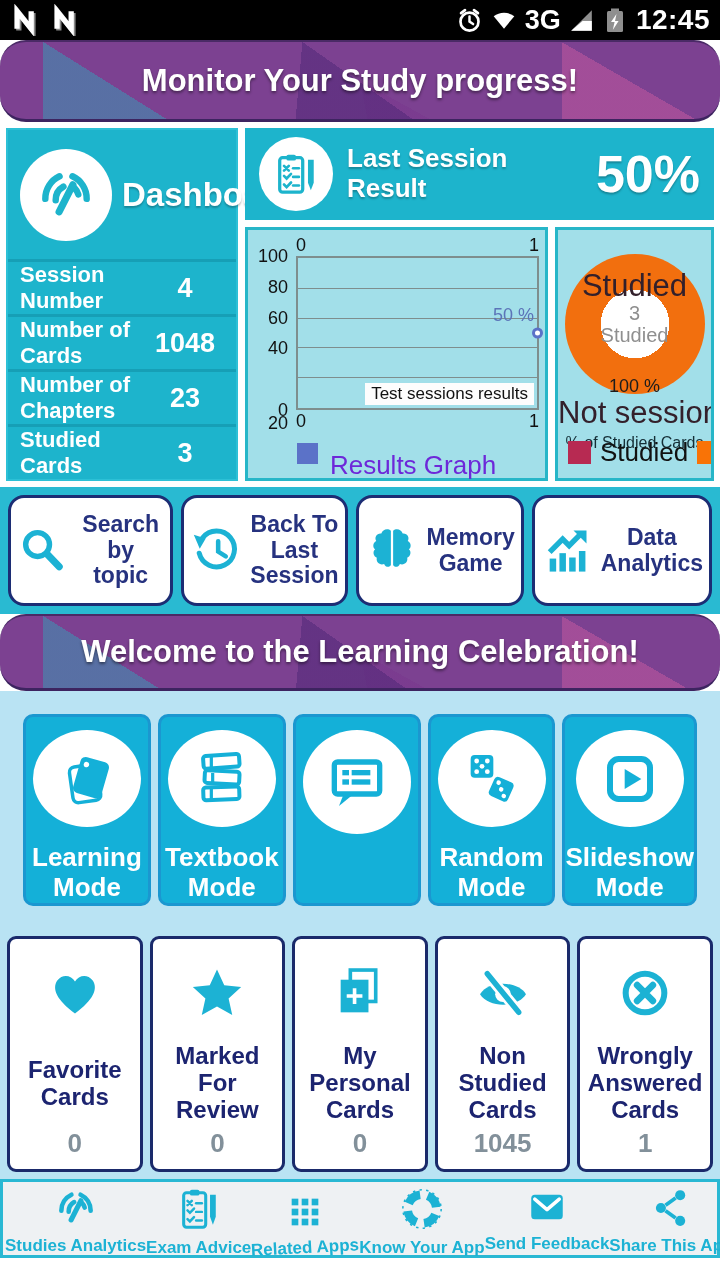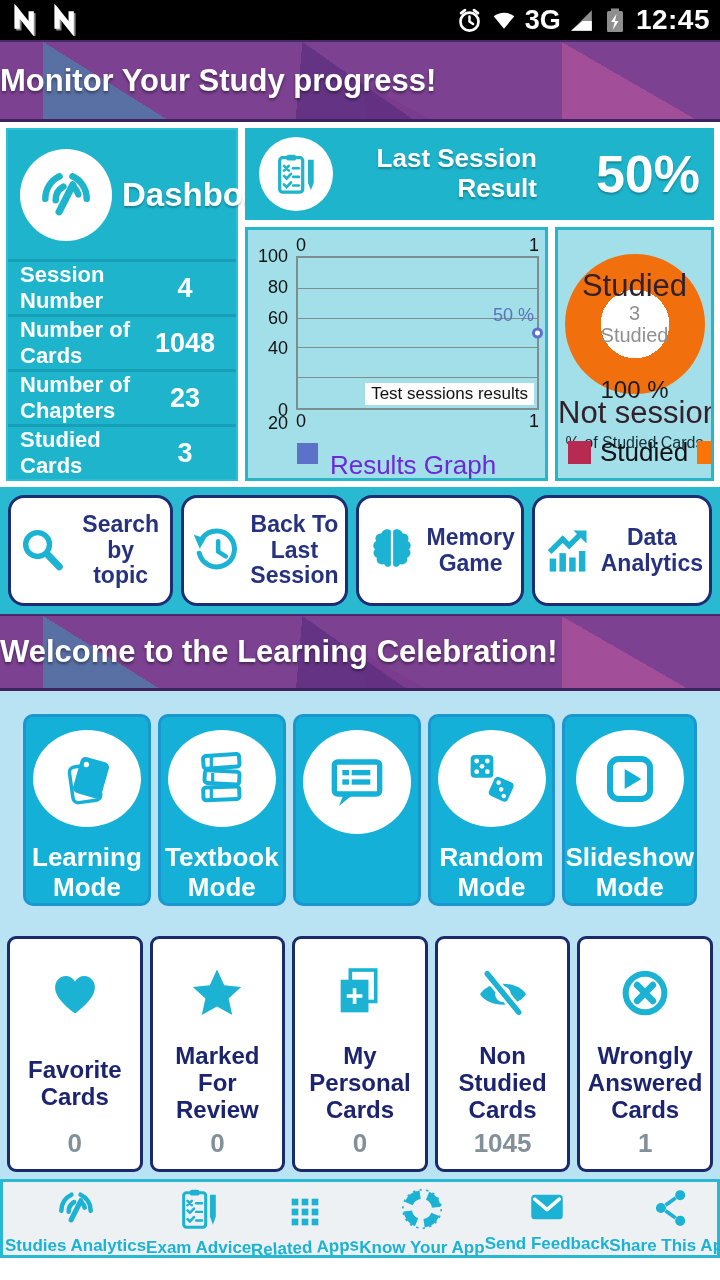--- a/index.html
+++ b/index.html
@@ -17,31 +17,31 @@
 
   
   .statusbar{height:40px;background:#000;display:flex;align-items:center;
     justify-content:space-between;padding:0 10px;color:#fff;}
   .sb-left{display:flex;gap:10px;align-items:center;}
   .sb-right{display:flex;gap:8px;align-items:center;}
   .sb-time{font-size:28px;font-weight:bold;letter-spacing:0.5px;}
   .sb-3g{font-size:27px;font-weight:bold;}
 
   
-  .banner{height:82px;display:flex;align-items:center;
+  .banner{height:82px;display:flex;align-items:center;justify-content:center;
     background-color:#7c4191;
     background-image:
       conic-gradient(from 122deg at 6% 0%, rgba(59,150,180,.55) 0 58deg, transparent 0),
       conic-gradient(from 115deg at 25% 100%, rgba(180,70,150,.5) 0 55deg, transparent 0),
       conic-gradient(from 125deg at 42% 0%, rgba(80,40,120,.55) 0 60deg, transparent 0),
       conic-gradient(from 118deg at 60% 100%, rgba(60,60,160,.45) 0 55deg, transparent 0),
       conic-gradient(from 120deg at 78% 0%, rgba(200,90,160,.5) 0 60deg, transparent 0),
       conic-gradient(from 124deg at 94% 100%, rgba(50,140,170,.5) 0 55deg, transparent 0),
       conic-gradient(from 119deg at 50% 50%, rgba(120,50,140,.35) 0 50deg, transparent 0);
-    border-top:2px solid #4a2a66;border-bottom:3px solid #3d2460;}
+    border-top:2px solid #4a2a66;border-bottom:3px solid #3d2460;border-radius:26px;}
   .banner2{height:77px;}
   .banner .txt{color:#fff;font-size:31px;font-weight:bold;
     text-shadow:0 2px 3px rgba(0,0,0,.45);}
 
   
   .secA{height:365px;background:#fff;display:flex;padding:6px;gap:7px;}
   .dash{width:232px;background:var(--cyan);border:2px solid #2cc0d6;
     display:flex;flex-direction:column;color:#fff;}
   .dash-head{height:152px;display:flex;align-items:center;padding:0 10px 0 12px;gap:10px;}
   .dash-circ{width:92px;height:92px;border-radius:50%;background:#fff;flex:none;
@@ -50,21 +50,21 @@
   .dash-row{flex:1;display:flex;align-items:center;border-top:3px solid #169fb6;
     padding:0 8px 0 12px;}
   .dash-label{flex:1;font-size:22px;font-weight:bold;line-height:1.18;}
   .dash-val{width:86px;text-align:center;font-size:27px;font-weight:bold;}
 
   .rightcol{flex:1;display:flex;flex-direction:column;gap:7px;}
   .ls-head{height:92px;background:var(--cyan);display:flex;align-items:center;
     padding:0 14px;color:#fff;flex:none;}
   .ls-circ{width:74px;height:74px;border-radius:50%;background:#fff;flex:none;
     display:flex;align-items:center;justify-content:center;color:var(--cyan);}
-  .ls-title{width:190px;text-align:right;font-size:26px;font-weight:bold;
+  .ls-title{width:190px;text-align:left;font-size:26px;font-weight:bold;
     line-height:1.15;margin-left:14px;text-shadow:0 2px 2px rgba(0,0,0,.25);}
   .ls-pct{margin-left:auto;font-size:52px;font-weight:bold;text-shadow:0 2px 2px rgba(0,0,0,.25);}
 
   .chartrow{flex:1;display:flex;gap:7px;min-height:0;}
   .chart-panel{width:303px;background:var(--lightcyan);border:3px solid #27b6c8;
     padding:4px 6px;display:flex;flex-direction:column;flex:none;}
   .xlabs{display:flex;justify-content:space-between;margin-left:42px;
     font-size:18px;color:#111;height:22px;align-items:center;}
   .plotwrap{flex:1;display:flex;min-height:0;}
   .ycol{width:42px;position:relative;}
@@ -92,21 +92,21 @@
 
   .pie-panel{flex:1;background:var(--lightcyan);border:3px solid #27b6c8;
     position:relative;overflow:hidden;}
   .donut{position:absolute;left:50%;top:24px;transform:translateX(-50%);
     width:140px;height:140px;border-radius:50%;
     background:radial-gradient(closest-side,#fff 0 49%,var(--orange) 49% 100%);}
   .pie-t{position:absolute;left:0;width:100%;text-align:center;}
   .pie-studied{top:38px;font-size:31px;color:#33202b;}
   .pie-cval{top:72px;font-size:20px;color:#8f8f8f;}
   .pie-clab{top:94px;font-size:20px;color:#8f8f8f;}
-  .pie-pct{top:146px;font-size:24px;color:#1c1c1c;}
+  .pie-pct{top:146px;font-size:18px;color:#1c1c1c;}
   .pie-not{top:165px;font-size:31px;color:#33202b;white-space:nowrap;}
   .pie-cap{top:204px;font-size:16px;color:#142e36;}
   .pie-legend{position:absolute;left:10px;bottom:10px;display:flex;
     align-items:center;gap:9px;white-space:nowrap;}
   .pie-legend .sq{width:23px;height:23px;flex:none;}
   .sq-crimson{background:var(--crimson);} .sq-orange{background:#f97306;}
   .pie-legend .lg-txt{font-size:26px;color:#111;}
 
   
   .secB{height:127px;background:var(--cyan2);display:flex;gap:8px;padding:8px;}

